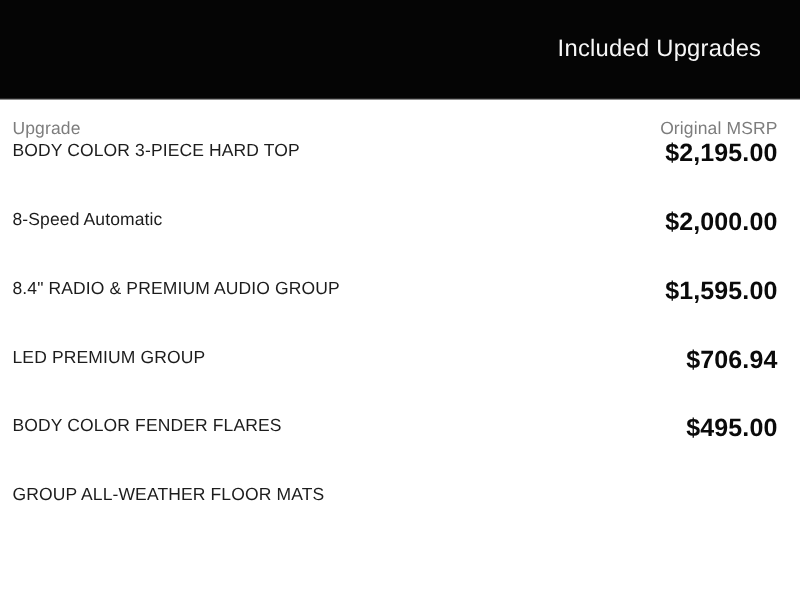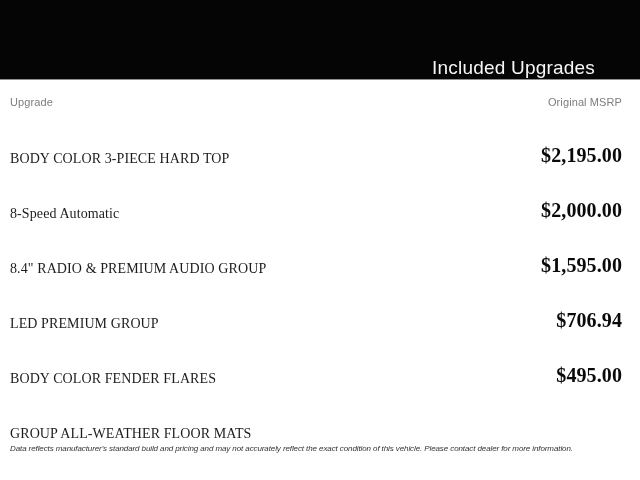--- a/index.html
+++ b/index.html
@@ -9,54 +9,53 @@
     height: 480px;
     background: #ffffff;
     overflow: hidden;
     font-family: "Liberation Sans", sans-serif;
     box-sizing: border-box;
   }
   .topbar {
     height: 80px;
     background: var(--header-bg, #050505);
     display: flex;
-    align-items: flex-end;
+    align-items: center;
     justify-content: flex-end;
-    padding-right: 45px;
+    padding-right: 31px;
     box-sizing: border-box;
     border-bottom: 1px solid #8f8f8f;
   }
   .title {
     margin: 0;
     font-size: 19px;
     font-weight: 400;
     letter-spacing: 0.2px;
     color: var(--header-text, #f7f7f7);
   }
   .content {
     padding: 0 18px 0 10px;
     box-sizing: border-box;
   }
   .col-headers {
     display: flex;
     justify-content: space-between;
     align-items: flex-end;
     margin-top: 16px;
     line-height: 13px;
-    font-size: 11px;
+    font-size: 14px;
     color: var(--col-text, #7d7d7d);
     letter-spacing: 0.1px;
   }
   .rows { margin-top: 3px; }
   .row {
     height: 55px;
     display: flex;
-    align-items: flex-end;
+    align-items: flex-start;
     justify-content: space-between;
-    font-family: Liberation Serif, serif;
   }
   .label {
     font-size: 14px;
     font-weight: 400;
     color: var(--label-text, #1c1c1c);
     letter-spacing: 0.1px;
   }
   .price {
     font-size: 20px;
     font-weight: 700;
@@ -102,15 +101,14 @@
           <span class="price">$706.94</span>
         </div>
         <div class="row">
           <span class="label">BODY COLOR FENDER FLARES</span>
           <span class="price">$495.00</span>
         </div>
         <div class="row">
           <span class="label">GROUP ALL-WEATHER FLOOR MATS</span>
         </div>
       </div>
-    <p class="disclaimer">Data reflects manufacturer's standard build and pricing and may not accurately reflect the exact condition of this vehicle. Please contact dealer for more information.</p>
   </main>
 </div>
 
 </body></html>

